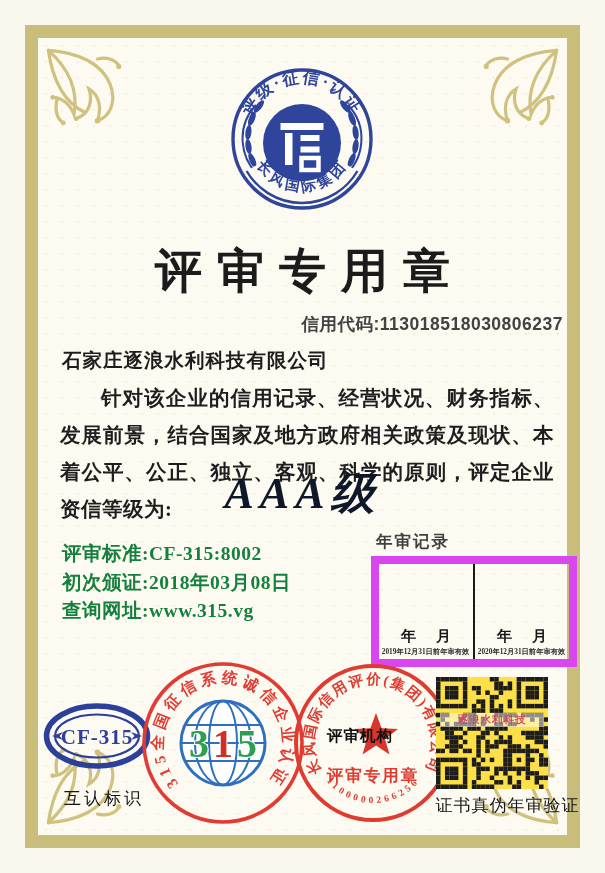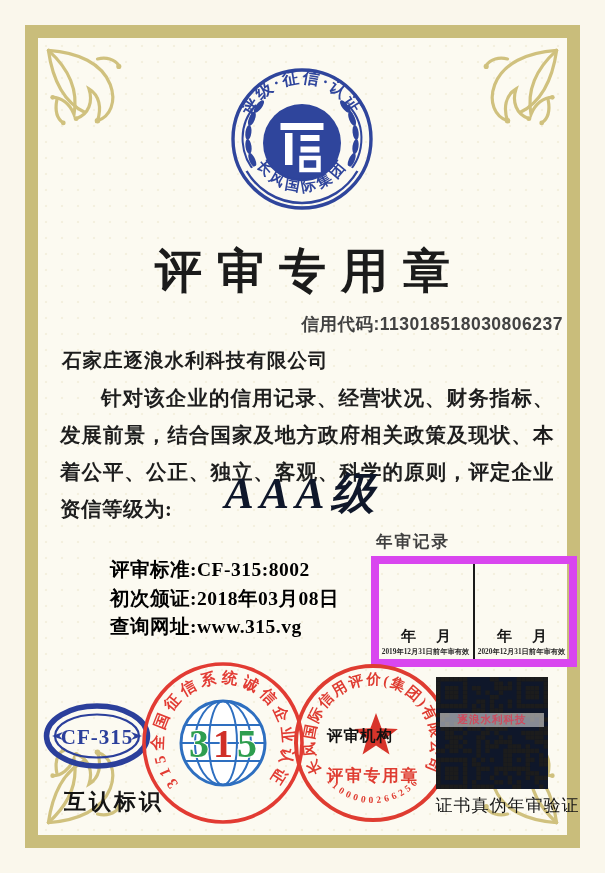--- a/index.html
+++ b/index.html
@@ -45,24 +45,23 @@
   .body-par{
     position:absolute;left:60px;top:380px;width:494px;
     font-size:20.5px;font-weight:600;color:#1e1e1e;
     line-height:37px;text-align:justify;text-indent:2em;letter-spacing:.5px;
   }
   .rating{
     position:absolute;left:0;top:464px;width:100%;text-align:center;
     font-size:44px;font-weight:bold;color:#0f172a;letter-spacing:6px;font-style:italic;
   }
   .details{
-    position:absolute;left:62px;top:556px;
-    font-size:19.5px;font-weight:bold;color:#000000;line-height:28.5px;
+    position:absolute;left:62px;top:540px;
+    font-size:19.5px;font-weight:bold;color:#15803d;line-height:28.5px;
     letter-spacing:.5px;
-    margin-left:48px;
   }
   .annual-title{
     position:absolute;left:376px;top:531px;
     font-size:16.5px;font-weight:bold;color:#404040;letter-spacing:2px;
   }
   .annual-box{
     position:absolute;left:371px;top:556px;width:190px;height:95px;
     border:8px solid #d946ef;display:flex;
   }
   .annual-cell{
@@ -72,25 +71,25 @@
   .annual-cell+.annual-cell{border-left:2px solid #1a1a1a;}
   .ym{font-size:15px;font-weight:bold;color:#161616;margin-bottom:1px;}
   .ym .m{margin-left:20px;}
   .annual-note{
     font-size:7.6px;font-weight:bold;color:#2a2a2a;white-space:nowrap;
     margin-bottom:2px;transform:scale(.96);
   }
   .cf315{position:absolute;left:42px;top:699px;width:110px;height:74px;}
   .mutual{
     position:absolute;left:64px;top:787px;
-    font-size:22px;font-weight:bold;color:#141414;letter-spacing:3px;
+    font-size:17px;font-weight:normal;color:#141414;letter-spacing:3px;
   }
   .globe{position:absolute;left:140px;top:660px;width:166px;height:166px;}
   .seal{position:absolute;left:290px;top:660px;width:166px;height:166px;}
-  .qr-wrap{position:absolute;left:436px;top:677px;width:112px;height:112px;background:#0f172a;}
+  .qr-wrap{position:absolute;left:436px;top:677px;width:112px;height:112px;background:#fde047;}
   .qr-wrap svg{display:block;}
   .qr-overlay{
     position:absolute;left:4px;right:4px;top:36px;text-align:center;
     color:#cf4a5e;font-size:10.5px;font-weight:bold;letter-spacing:1px;
     background:rgba(255,255,255,.5);
   }
   .qr-caption{
     position:absolute;left:425px;top:794px;width:165px;text-align:center;
     font-size:17px;font-weight:normal;color:#141414;letter-spacing:1px;
   }

